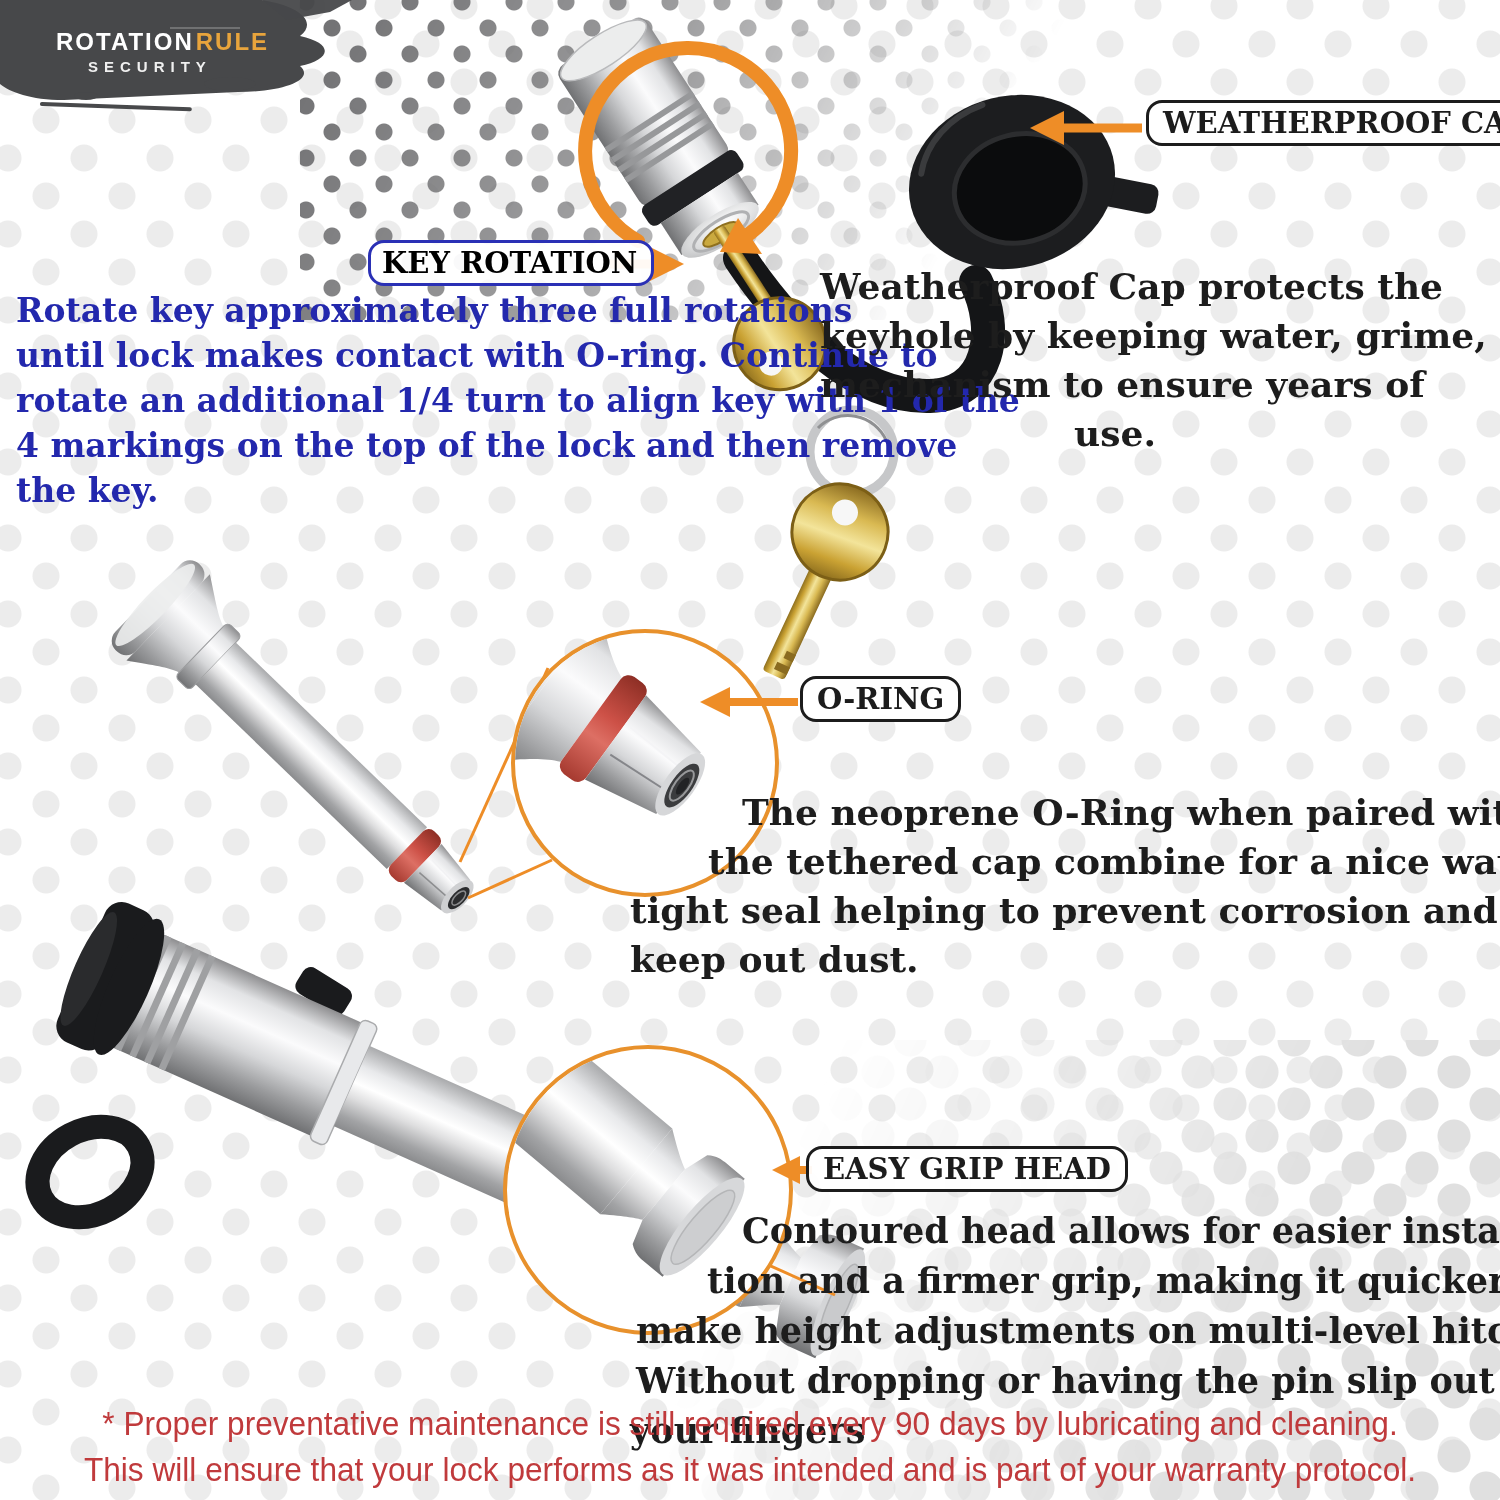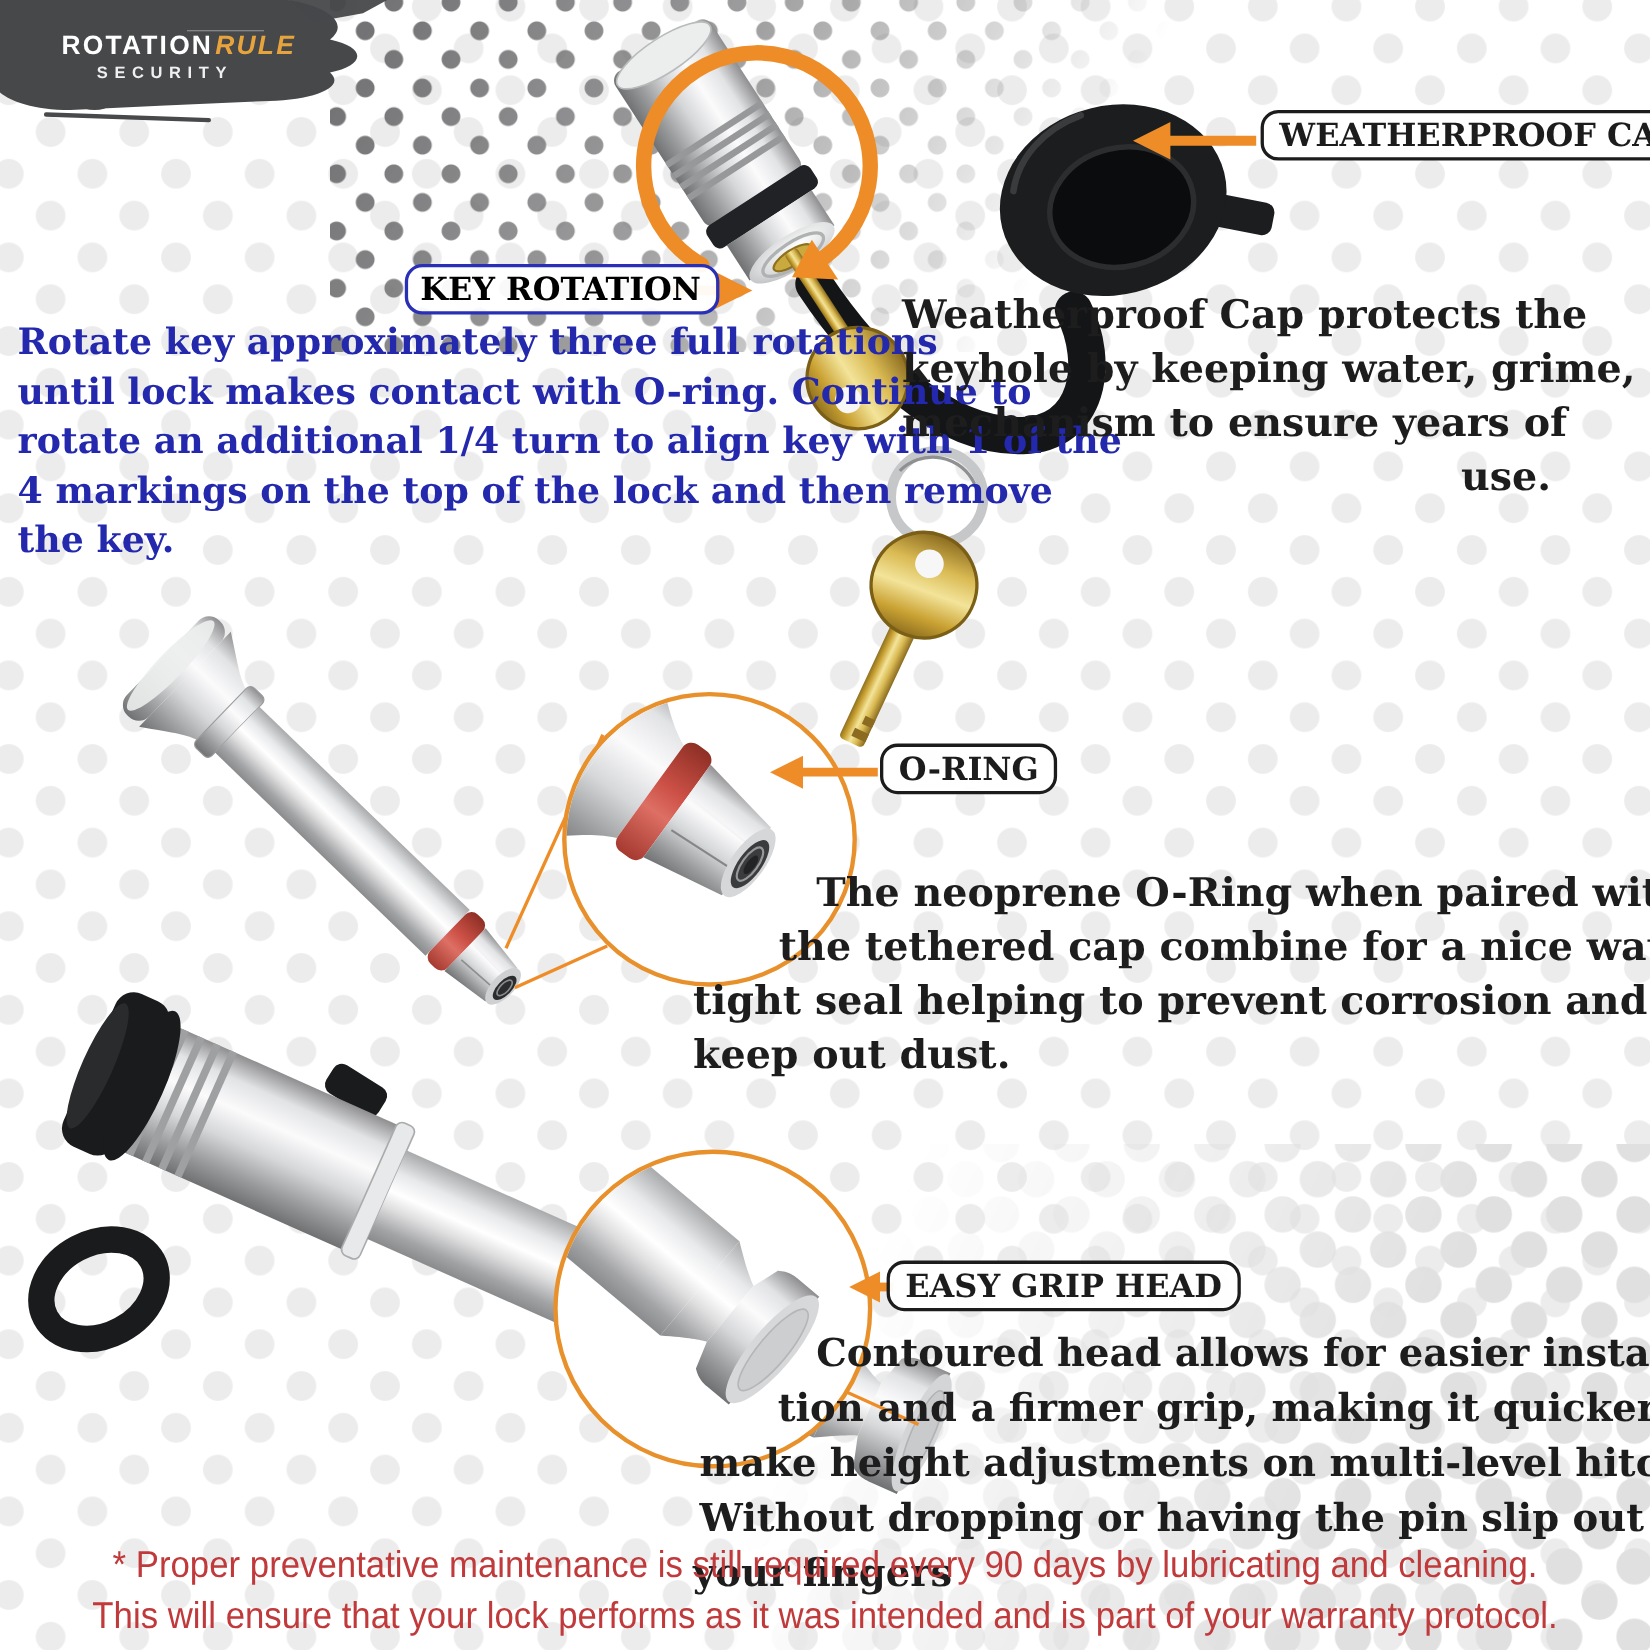--- a/index.html
+++ b/index.html
@@ -36,33 +36,33 @@
     background:rgba(255,255,255,.95);color:#1c1c1c;
     font:bold 29px/36px "DejaVu Serif","Liberation Serif",serif;
     padding:2px 14px;white-space:nowrap;z-index:6;
   }
   .pill.blue{color:#000000;border-color:#2a30b5;padding-left:11px;}
   .para{position:absolute;z-index:5;}
   .para .ln{white-space:nowrap;}
   .blue-para{left:16px;top:288px;width:760px;color:#2328ad;
     font:bold 33px/45px "DejaVu Serif","Liberation Serif",serif;}
   .black-para{color:#1d1d1d;font:bold 36px/49px "DejaVu Serif","Liberation Serif",serif;}
-  #wcap-para{left:820px;top:262px;width:590px;text-align:right;}
+  #wcap-para{left:820px;top:262px;width:590px;text-align:center;}
   #oring-para{left:630px;top:788px;width:845px;}
   #egrip-para{left:612px;top:1206px;width:868px;font-size:35px;line-height:50px;}
   .i130{padding-left:130px;} .i95{padding-left:95px;} .i112{padding-left:112px;}
   .i78{padding-left:78px;} .i24{padding-left:24px;} .i18{padding-left:18px;}
   .footnote{left:0;top:1400px;width:1500px;text-align:center;color:#c03a3c;
     font:400 34px/46px "Liberation Sans","DejaVu Sans",sans-serif;
     transform:scaleX(.93);transform-origin:750px 0;}
   .brand{position:absolute;left:0;top:0;width:500px;height:180px;z-index:4;}
   .brand-line{position:absolute;left:56px;top:28px;
     font:bold 24px/28px "Liberation Sans","DejaVu Sans",sans-serif;
     color:#ffffff;letter-spacing:2px;white-space:nowrap;}
-  .brand-line .accent{color:#e8a43c;font-style:italic;margin-left:2px;}
+  .brand-line .accent{color:#e8a43c;margin-left:2px;}
   .brand-sub{position:absolute;left:88px;top:58px;
     font:bold 15px/18px "Liberation Sans","DejaVu Sans",sans-serif;
     color:#f0f0f0;letter-spacing:6px;white-space:nowrap;}
 </style>
 </head>
 <body>
 
 <div class="canvas">
 
   <div class="dots-dark"></div>

